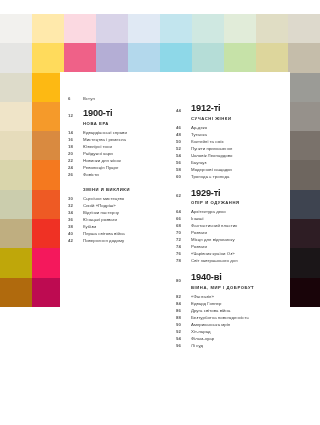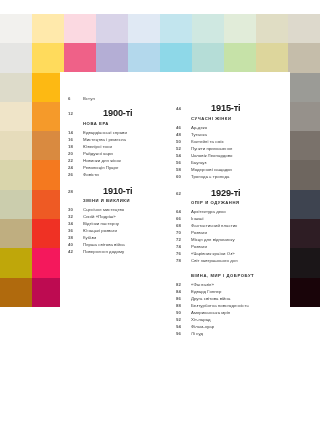--- a/index.html
+++ b/index.html
@@ -74,21 +74,21 @@
   }
   .entry .ttl {
     font-size:4.3px;
     color:#3a3a3a;
     letter-spacing:.05px;
     white-space:nowrap;
   }
 
   
   .decade { margin-top:10px; margin-bottom:4px; }
-  .decade-line { display:flex; align-items:center;gap:20px; }
+  .decade-line { display:flex; align-items:flex-end; }
   .decade-line .pg {
     width:15px; flex:0 0 15px;
     font-size:4.3px; font-weight:bold; color:#5a5a5a;
   }
   .decade-title {
     font-size:9.2px;
     font-weight:bold;
     color:#1c1c1c;
     letter-spacing:-0.15px;
     line-height:1;
@@ -254,24 +254,20 @@
           <div class="entry">
             <span class="pg">24</span>
             <span class="ttl">Революція Пуаре</span>
           </div>
           <div class="entry">
             <span class="pg">26</span>
             <span class="ttl">Фовісти</span>
           </div>
         </div>
         <div class="decade">
-          <div class="decade-line">
-            <span class="pg">28</span>
-            <span class="decade-title">1910-ті</span>
-          </div>
           <div class="decade-sub">ЗМІНИ Й ВИКЛИКИ</div>
           <div class="entry">
             <span class="pg">30</span>
             <span class="ttl">Сценічне мистецтво</span>
           </div>
           <div class="entry">
             <span class="pg">32</span>
             <span class="ttl">Синій «Подріш»</span>
           </div>
           <div class="entry">
@@ -296,21 +292,21 @@
           </div>
         </div>
       </div>
   </div>
 
   <div class="column" id="col-right">
     <div id="right-sections">
         <div class="decade first-decade">
           <div class="decade-line">
             <span class="pg">44</span>
-            <span class="decade-title">1915-ті</span>
+            <span class="decade-title">1912-ті</span>
           </div>
           <div class="decade-sub">СУЧАСНІ ЖІНКИ</div>
           <div class="entry">
             <span class="pg">46</span>
             <span class="ttl">Ар-деко</span>
           </div>
           <div class="entry">
             <span class="pg">48</span>
             <span class="ttl">Тутанка</span>
           </div>
@@ -372,20 +368,24 @@
           <div class="entry">
             <span class="pg">76</span>
             <span class="ttl">«Чарівник країни Оз»</span>
           </div>
           <div class="entry">
             <span class="pg">78</span>
             <span class="ttl">Світ завтрашнього дня</span>
           </div>
         </div>
         <div class="decade">
+          <div class="decade-line">
+            <span class="pg">80</span>
+            <span class="decade-title">1940-ві</span>
+          </div>
           <div class="decade-sub">ВІЙНА, МИР І ДОБРОБУТ</div>
           <div class="entry">
             <span class="pg">82</span>
             <span class="ttl">«Фантазія»</span>
           </div>
           <div class="entry">
             <span class="pg">84</span>
             <span class="ttl">Едвард Гоппер</span>
           </div>
           <div class="entry">

